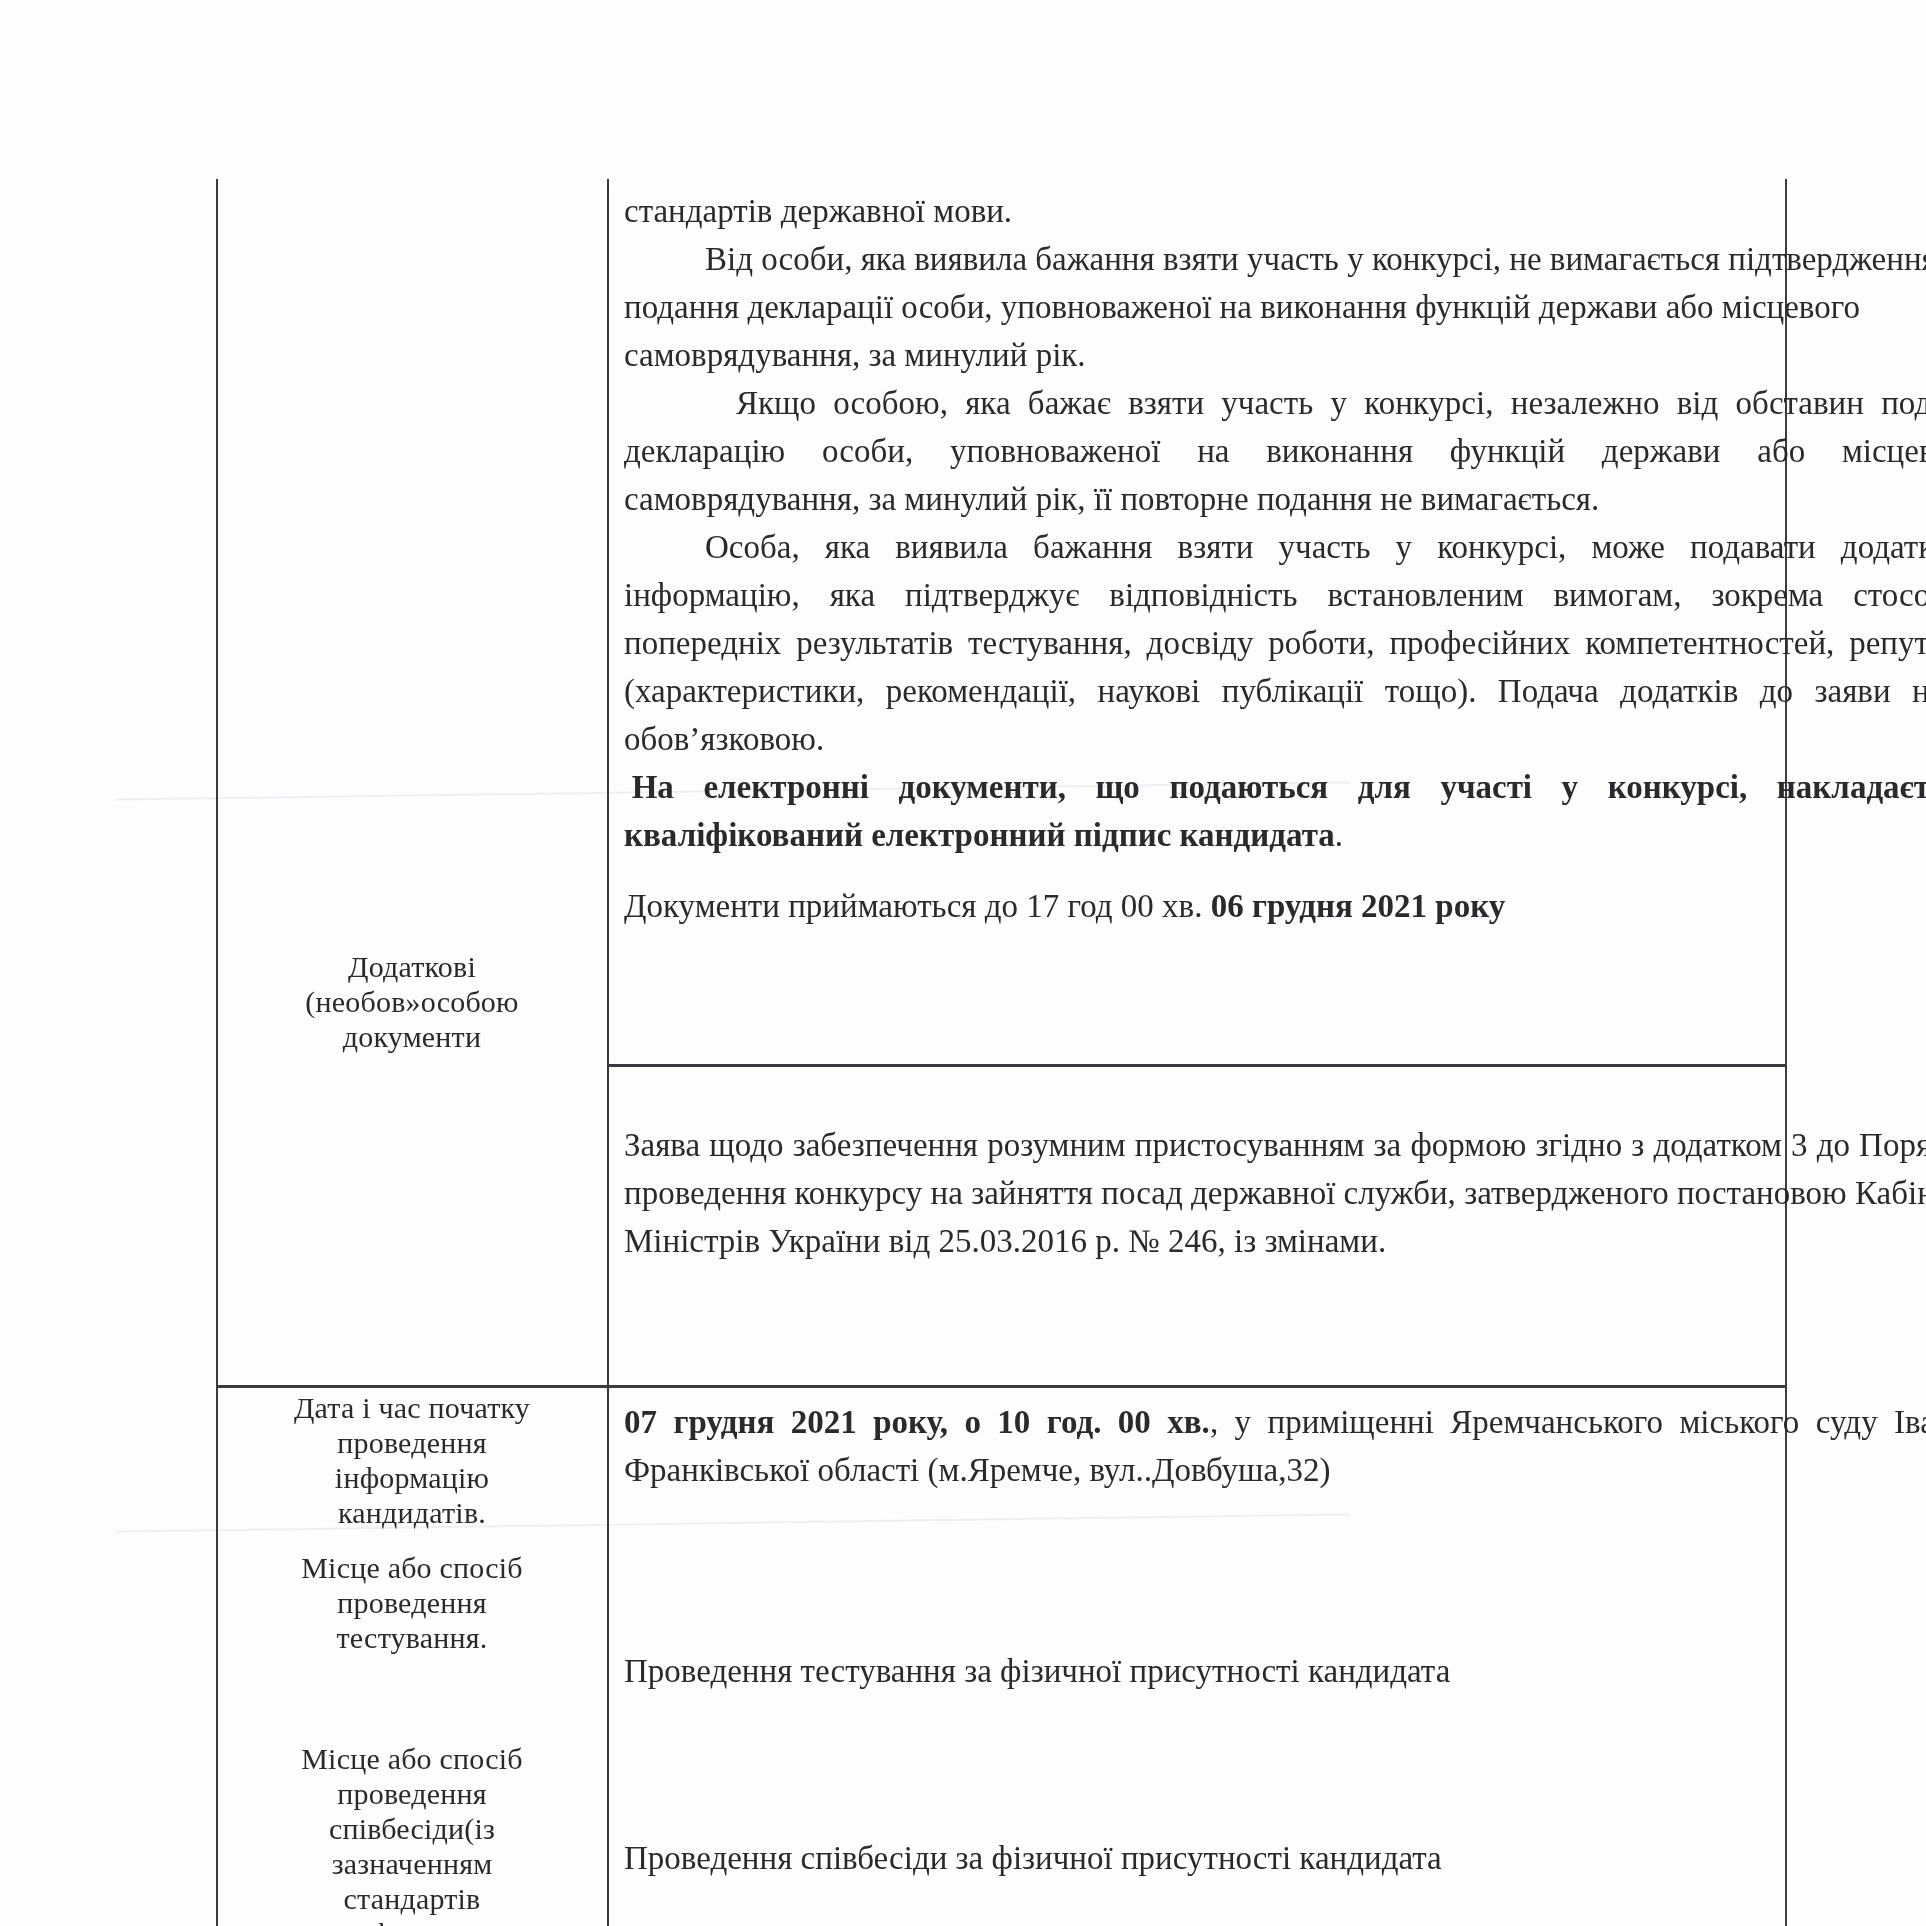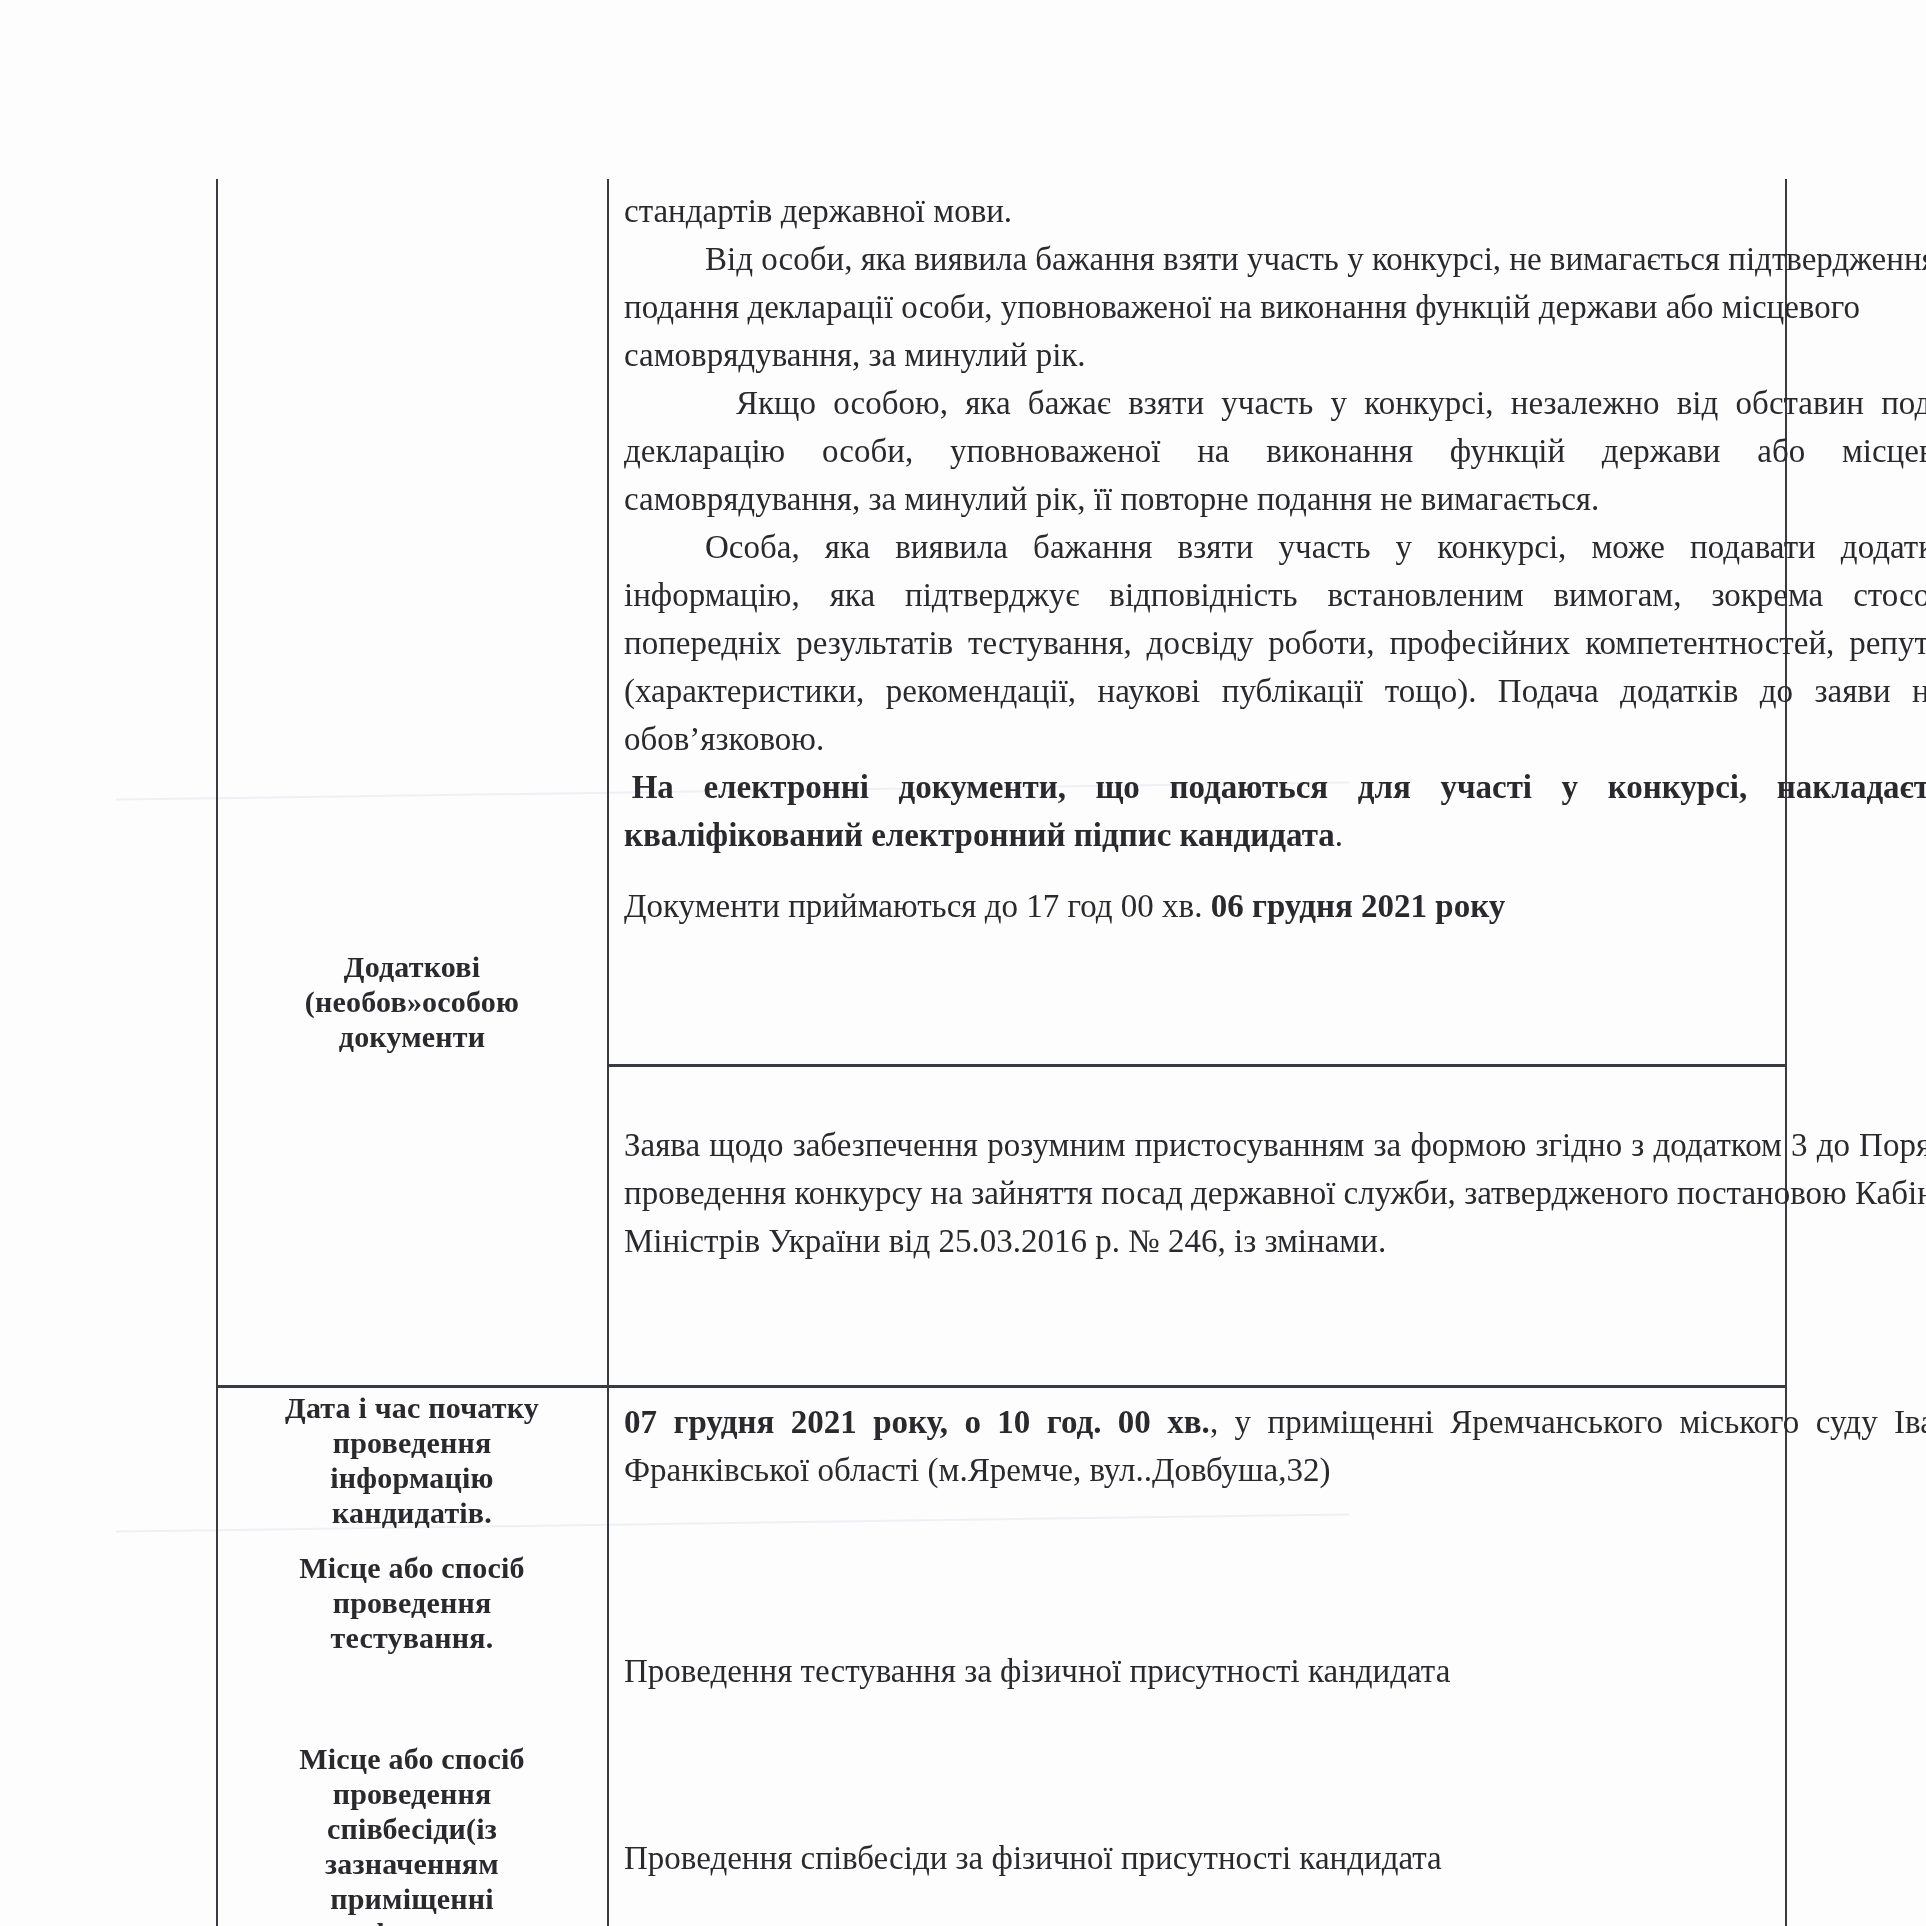--- a/index.html
+++ b/index.html
@@ -16,21 +16,21 @@
     left: 216px; top: 179px;
     width: 1571px; height: 2056px;
   }
   .vline { position: absolute; background: #3a3a42; width: 2.3px; }
   .hline { position: absolute; background: #3a3a42; height: 2.7px; }
 
   .cell-left {
     position: absolute;
     left: 0; width: 392px;
     text-align: center;
-    font-weight: bold;
+    font-weight: normal;
     font-size: 30px;
     line-height: 35px;
     letter-spacing: 0.2px;
   }
   .cell-right {
     position: absolute;
     left: 408px; width: 1356px;
     font-size: 33px;
     line-height: 48px;
     text-align: justify;
@@ -91,21 +91,21 @@
   <div class="cell-left" style="top:1371px;">
     <div>Місце або спосіб</div>
     <div>проведення</div>
     <div>тестування.</div>
   </div>
   <div class="cell-left" style="top:1562px;">
     <div>Місце або спосіб</div>
     <div>проведення</div>
     <div>співбесіди(із</div>
     <div>зазначенням</div>
-    <div>приміщенні</div>
+    <div>стандартів</div>
     <div>платформи для</div>
 
   </div>
 
   <div class="cell-right" style="top:1219px;">
     <p>
       <span class="bold">07 грудня 2021 року,  о 10 год. 00 хв.</span><span>, у приміщенні Яремчанського міського суду Івано-Франківської області (м.Яремче, вул..Довбуша,32)</span>
     </p>
   </div>
   <div class="cell-right" style="top:1468px;">

